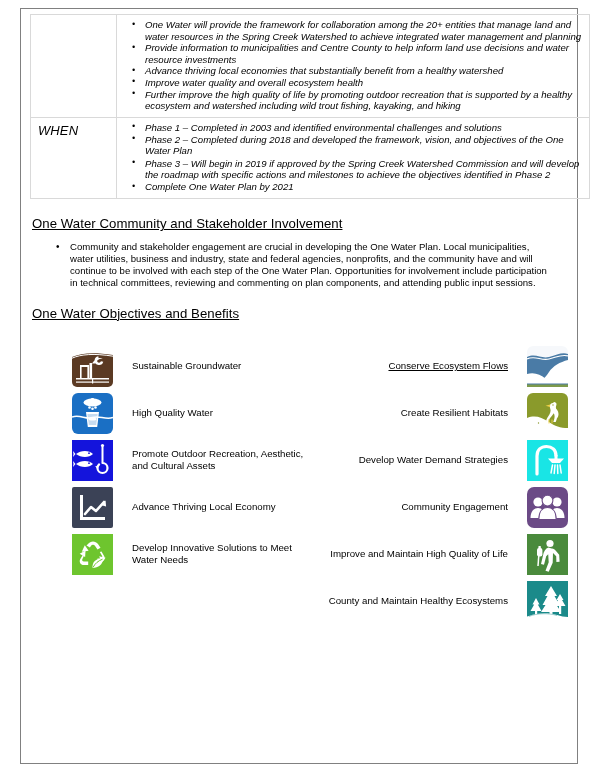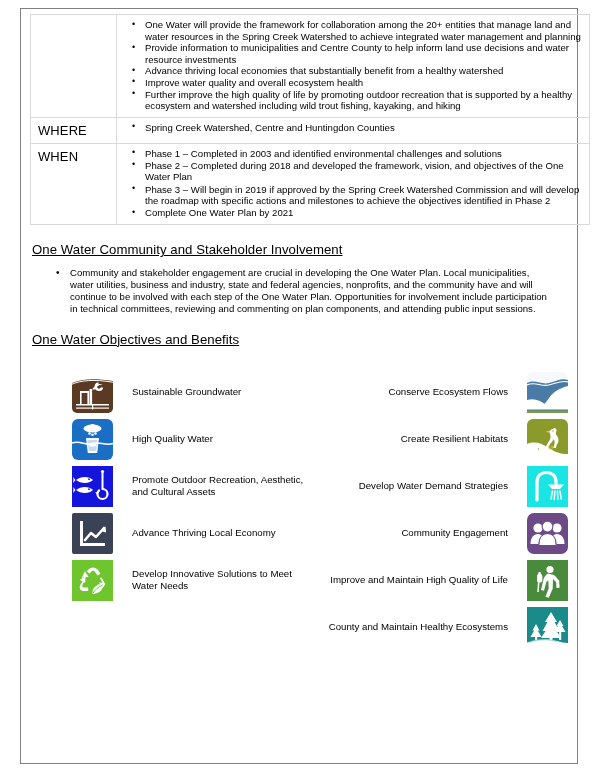--- a/index.html
+++ b/index.html
@@ -47,20 +47,21 @@
   .info-table {
     border-collapse: collapse;
     width: 548px;
     margin-left: 0px;
     table-layout: fixed;
   }
   .info-table td {
     border: 1px solid #d9d9d9;
     vertical-align: top;
     padding: 4px 0 5px 4px;
+    font-style: italic;
   }
   .col-label {
     width: 78px;
     font-size: 13px;
     padding-left: 7px !important;
     padding-top: 5px !important;
     letter-spacing: 0.1px;
   }
   .col-body {
     width: 468px;
@@ -147,21 +148,21 @@
     width: 41px;
     height: 41px;
     flex: 0 0 41px;
     position: relative;
     overflow: hidden;
   }
   .icon-box svg { display: block; width: 41px; height: 41px; }
 
   
   .obj-col-left  .obj-item:nth-child(1) { margin-top: 0px; }
-  .obj-col-right .obj-item:nth-child(1) { margin-top: 0px; }
+  .obj-col-right .obj-item:nth-child(1) { margin-top: 0px; text-decoration: underline; }
   .obj-col-right .obj-item { height: 47px; }
 </style>
 </head>
 <body>
 
 <div class="page">
   <div class="page-border"></div>
 
   <div class="page-inner">
 
@@ -169,28 +170,20 @@
       <tbody>
         <tr class="row-first">
           <td class="col-label"></td>
           <td class="col-body">
             <ul class="bullets">
               <li>One Water will provide the framework for collaboration among the 20+ entities that manage land and water resources in the Spring Creek Watershed to achieve integrated water management and planning</li>
               <li>Provide information to municipalities and Centre County to help inform land use decisions and water resource investments</li>
               <li>Advance thriving local economies that substantially benefit from a healthy watershed</li>
               <li>Improve water quality and overall ecosystem health</li>
               <li>Further improve the high quality of life by promoting outdoor recreation that is supported by a healthy ecosystem and watershed including wild trout fishing, kayaking, and hiking</li>
-            </ul>
-          </td>
-        </tr>
-        <tr>
-          <td class="col-label">WHERE</td>
-          <td class="col-body">
-            <ul class="bullets">
-              <li>Spring Creek Watershed, Centre and Huntingdon Counties</li>
             </ul>
           </td>
         </tr>
         <tr>
           <td class="col-label">WHEN</td>
           <td class="col-body">
             <ul class="bullets">
               <li>Phase 1 – Completed in 2003 and identified environmental challenges and solutions</li>
               <li>Phase 2 – Completed during 2018 and developed the framework, vision, and objectives of the One Water Plan</li>
               <li>Phase 3 – Will begin in 2019 if approved by the Spring Creek Watershed Commission and will develop the roadmap with specific actions and milestones to achieve the objectives identified in Phase 2</li>

